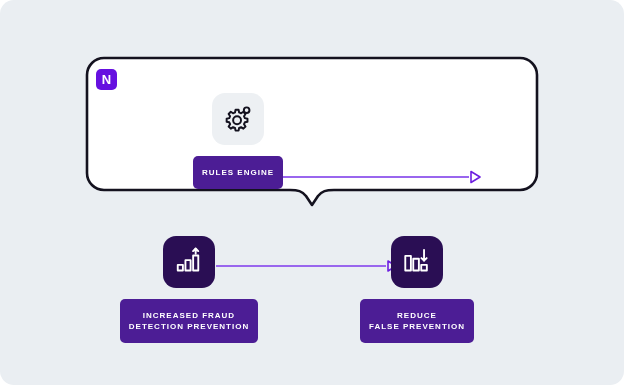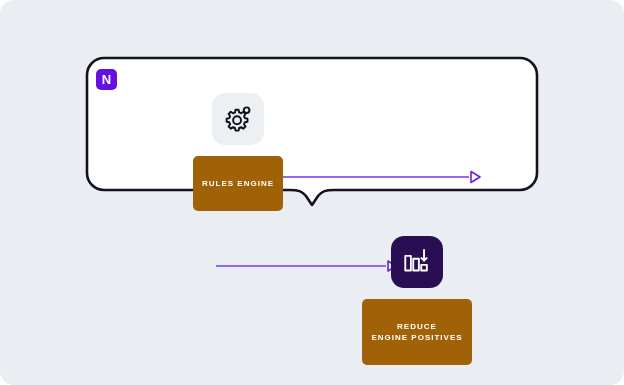--- a/index.html
+++ b/index.html
@@ -79,27 +79,27 @@
     align-items: center;
     justify-content: center;
     margin: 0 auto;
   }
   .tile.light { background: #edf0f3; }
   .tile.dark  { background: #2a0e54; }
 
   .pill {
     display: inline-block;
     margin-top: 11px;
-    background: #a16207;
+    background: #4c1d95;
     color: #ffffff;
     font-size: 8px;
     font-weight: bold;
     letter-spacing: 1.0px;
     line-height: 11px;
-    padding: 22px 9px;
+    padding: 11px 9px;
     border-radius: 5px;
     white-space: pre-line;
     text-align: center;
   }
 
   
   #node-rules-engine      { left: 62px;  top: 36px; width: 180px; }
   #node-granular-rules    { left: 306px; top: 36px; width: 180px; }
 
   
@@ -162,32 +162,49 @@
 
 
     </div>
   </div>
 
   <svg class="connector" id="connector-bottom" viewBox="0 0 186 16">
     <line x1="0" y1="8" x2="170" y2="8" stroke="#9966ee" stroke-width="2"></line>
     <path d="M 172 3 L 180 8 L 172 13 Z" fill="none" stroke="#6d1fe0" stroke-width="1.6" stroke-linejoin="round"></path>
   </svg>
 
+  <div class="node" id="node-increased-fraud">
+    <div class="tile dark">
+      <svg width="30" height="30" viewBox="0 0 32 32">
+        <g fill="none" stroke="#ffffff" stroke-width="2" stroke-linejoin="round">
+          <rect x="4" y="19" width="5.5" height="6"></rect>
+          <rect x="12.2" y="14" width="5.5" height="11"></rect>
+          <rect x="20.4" y="9" width="5.5" height="16"></rect>
+        </g>
+        <g stroke="#ffffff" stroke-width="2" stroke-linecap="round" stroke-linejoin="round" fill="none">
+          <line x1="23.1" y1="7.2" x2="23.1" y2="1.8"></line>
+          <path d="M 20.3 4.4 L 23.1 1.6 L 25.9 4.4" fill="#ffffff"></path>
+        </g>
+      </svg>
+    </div>
+    <span class="pill">INCREASED FRAUD
+DETECTION PREVENTION</span>
+  </div>
 
   <div class="node" id="node-reduce-false-pos">
     <div class="tile dark">
       <svg width="30" height="30" viewBox="0 0 32 32">
         <g fill="none" stroke="#ffffff" stroke-width="2" stroke-linejoin="round">
           <rect x="3.5" y="9.5" width="6" height="15.5"></rect>
           <rect x="12" y="12.5" width="6" height="12.5"></rect>
           <rect x="20.5" y="19" width="6" height="6"></rect>
         </g>
         <g stroke="#ffffff" stroke-width="2" stroke-linecap="round" stroke-linejoin="round" fill="none">
           <line x1="23.5" y1="3" x2="23.5" y2="14.5"></line>
           <path d="M 20.7 11.8 L 23.5 14.6 L 26.3 11.8" fill="#ffffff"></path>
         </g>
       </svg>
     </div>
     <span class="pill">REDUCE
-ENGINE POSITIVES</span>
+FALSE PREVENTION</span>
   </div>
 
 </div>
 
 </body></html>

